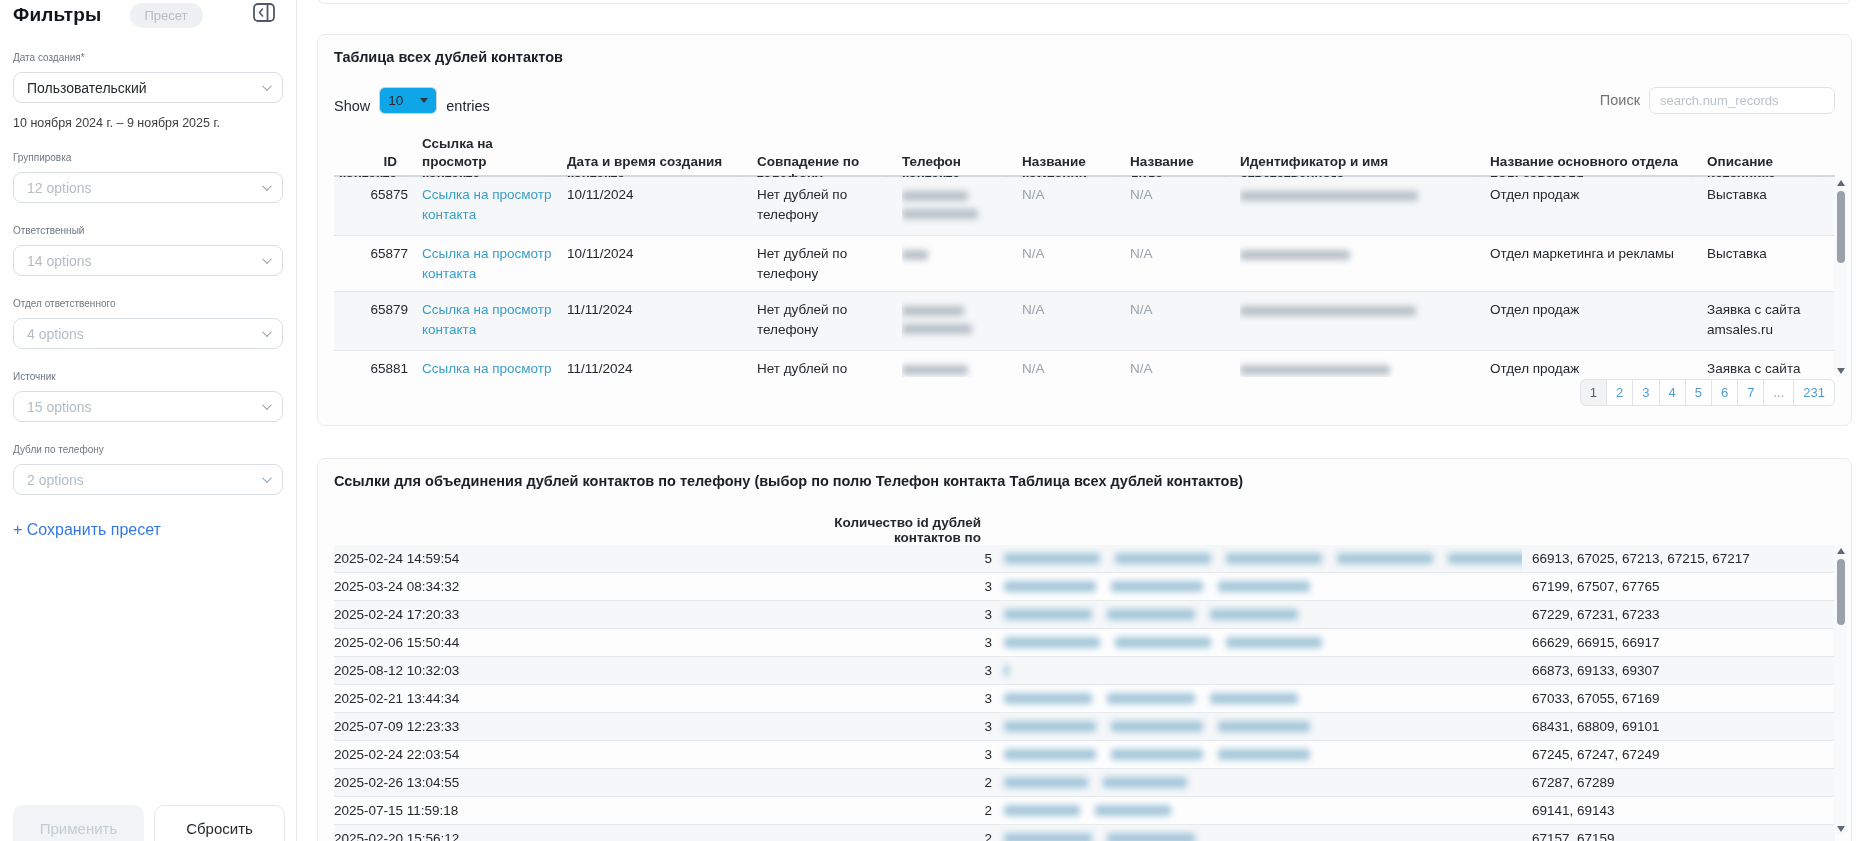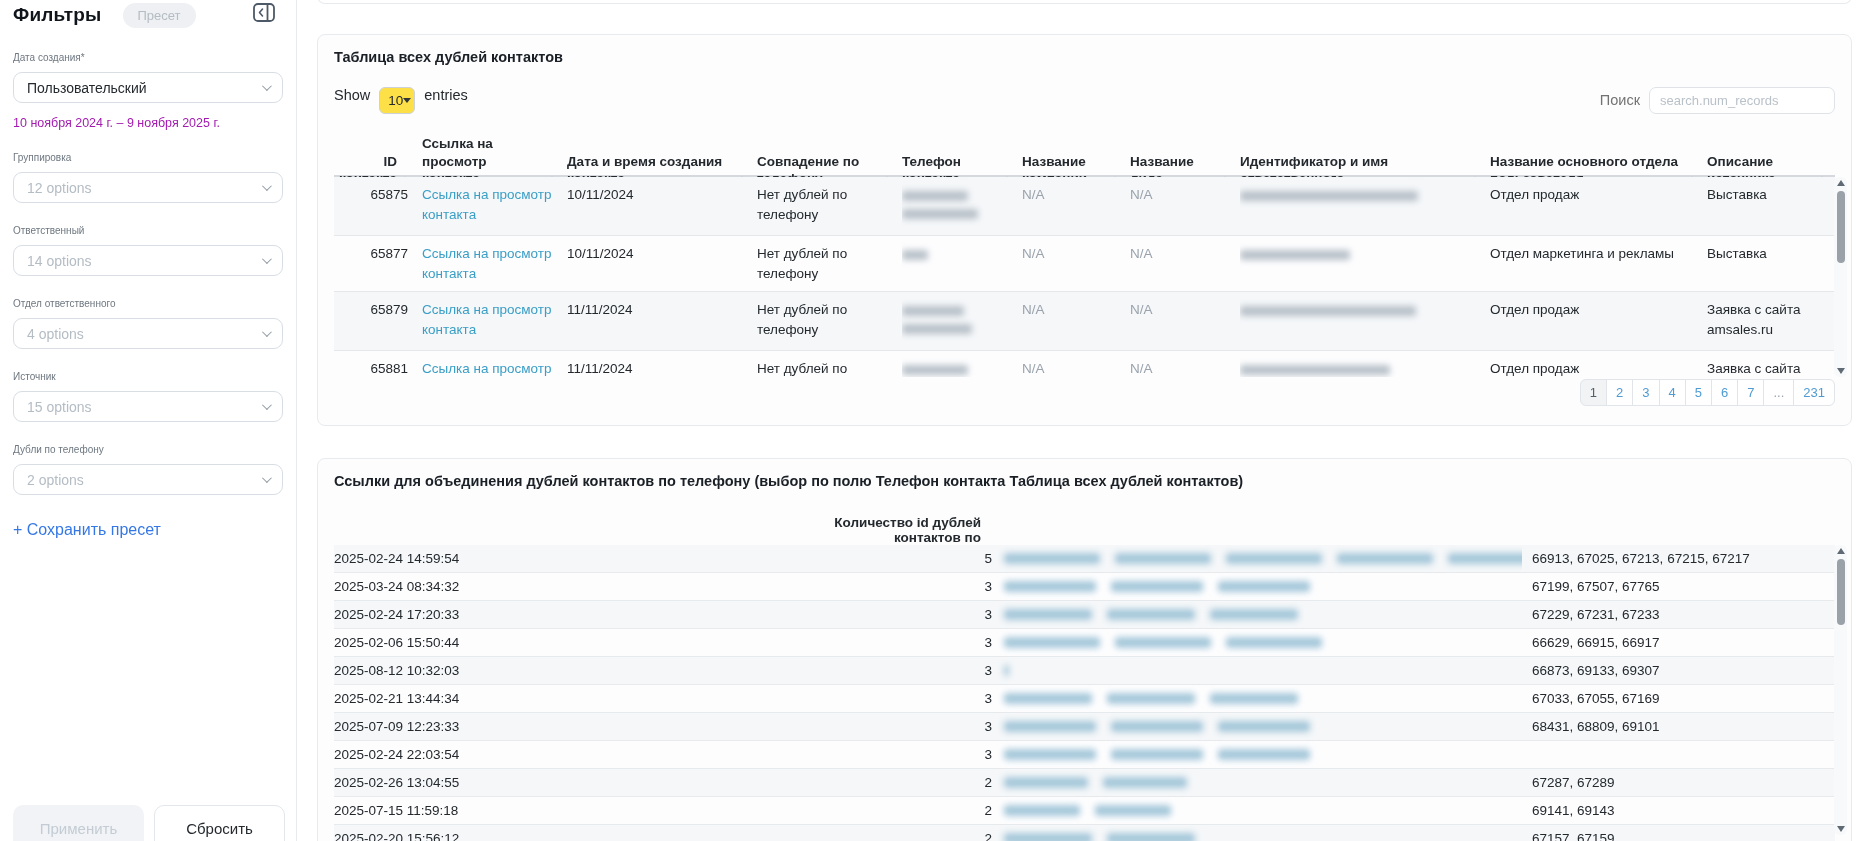--- a/index.html
+++ b/index.html
@@ -2,47 +2,47 @@
 <html style="--link-color: #3a9ec6; --pag-color: #4f9cd3; --save-color: #3578e5;"><head>
 <meta charset="utf-8">
 <style>
   *{box-sizing:border-box;font-family:inherit;margin:0;padding:0}
   html,body{width:1866px;height:841px;overflow:hidden}
   body{position:relative;font-family:"Liberation Sans","DejaVu Sans",sans-serif;background:#ffffff;color:#24292e;
        --link-color:#3a9ec6;--pag-color:#4f9cd3;--save-color:#3578e5}
 
   
   .sidebar{position:absolute;left:0;top:0;width:297px;height:841px;background:#fff;border-right:1px solid #e7ebee;padding:0 13px}
-  .sb-head{display:flex;align-items:center;gap:21px;padding-top:2px;height:28px;position:relative}
+  .sb-head{display:flex;align-items:center;gap:28px;padding-top:2px;height:28px;position:relative}
   .sb-title{font-size:19px;font-weight:700;color:#10151b;letter-spacing:.2px}
   .badge{background:#eef0f3;color:#b4bcc4;font-size:13px;padding:5px 15px;border-radius:15px}
   .collapse-btn{position:absolute;right:6px;top:1px;background:none;border:none;cursor:pointer;padding:2px}
   .fgroup .flabel{margin-top:22px;font-size:10px;color:#6e7780}
   .fgroup:first-child .flabel{margin-top:24px}
   .fselect{margin-top:9px;height:31px;border:1px solid #d9dee4;border-radius:9px;background:#fff;display:flex;align-items:center;justify-content:space-between;padding:0 13px;font-size:14px;color:#b4bcc4;cursor:pointer}
   .fselect.has-value{color:#24292e}
   .chev{width:7px;height:7px;border-right:1.6px solid #939ca6;border-bottom:1.6px solid #939ca6;transform:rotate(45deg) translateY(-2px)}
-  .fhint{margin-top:13px;margin-bottom:7px;font-size:12.5px;color:#a21caf}
+  .fhint{margin-top:13px;margin-bottom:7px;font-size:12.5px;color:#404040}
   .save-preset{display:inline-block;margin-top:26px;font-size:16px;color:var(--save-color);text-decoration:none;cursor:pointer}
   .sb-actions{position:absolute;left:13px;top:805px;display:flex;gap:10px}
   .sb-actions button{width:131px;height:46px;border-radius:10px;font-size:15px;cursor:pointer}
   .btn-apply{background:#f1f3f6;border:none;color:#c3ccd4}
   .btn-reset{background:#fff;border:1px solid #e3e7eb;color:#24292e}
 
   
   .main{position:absolute;left:297px;top:0;width:1569px;height:841px;background:#fff}
   .sliver{position:absolute;left:20px;width:1535px;top:-10px;height:14px;background:#fff;border:1px solid #e8ebee;border-top:none;border-radius:0 0 8px 8px}
   .card{position:absolute;left:20px;width:1535px;background:#fdfdfe;border:1px solid #e8ebee;border-radius:8px}
   .card1{top:34px;height:392px}
   .card2{top:458px;height:420px}
   .card-title{position:absolute;top:14px;left:16px;font-size:14.5px;font-weight:600;color:#1a2026}
 
   .t1-controls{position:absolute;top:50px;left:16px;right:16px;height:30px;display:flex;align-items:center;justify-content:space-between}
-  .show-group{display:flex;align-items:flex-start;gap:9px;font-size:14.5px;color:#24292e}
-  .show-select{width:36px;height:27px;border:1px solid #ccd2d8;border-radius:6px;display:inline-flex;align-items:center;justify-content:space-between;padding:0 8px;font-size:13.5px;color:#24292e;background:#fde047;cursor:pointer}
+  .show-group{display:flex;align-items:flex-end;gap:9px;font-size:14.5px;color:#24292e}
+  .show-select{width:58px;height:27px;border:1px solid #ccd2d8;border-radius:6px;display:inline-flex;align-items:center;justify-content:space-between;padding:0 8px;font-size:13.5px;color:#24292e;background:#0ea5e9;cursor:pointer}
   .caret{width:0;height:0;border-left:4px solid transparent;border-right:4px solid transparent;border-top:5px solid #2f353b}
   .search-group{display:flex;align-items:center;gap:9px}
   .search-label{font-size:14.5px;color:#737373}
   .search-input{width:186px;height:27px;border:1px solid #dfe3e8;border-radius:7px;padding:0 10px;font-size:13px;color:#24292e;outline:none;background:#fff}
   .search-input::placeholder{color:#b9c1c9}
 
   
   .t1-head,.t1-row{display:grid;grid-template-columns:88px 145px 190px 145px 120px 108px 110px 250px 217px 130px}
   .t1-head{position:absolute;top:94px;left:16px;right:16px;height:48px;border-bottom:2px solid #d5d9dd}
   .hcell{display:flex;align-items:flex-end;gap:5px;padding:6px 12px 9px 0;font-size:13.5px;font-weight:700;line-height:1.3;color:#24292e;cursor:pointer}
@@ -473,20 +473,21 @@
         <div class="t2-row">
           <div class="cell2 c2-date">2025-02-24 22:03:54</div>
           <div class="cell2 c2-count">3</div>
           <div class="cell2 c2-links">
             <div class="links-wrap">
               <span class="blur-seg" style="width: 92px;"></span>
               <span class="blur-seg" style="width: 92px;"></span>
               <span class="blur-seg" style="width: 92px;"></span>
             </div>
           </div>
+          <div class="cell2 c2-ids">67245, 67247, 67249</div>
         </div>
         <div class="t2-row stripe">
           <div class="cell2 c2-date">2025-02-26 13:04:55</div>
           <div class="cell2 c2-count">2</div>
           <div class="cell2 c2-links">
             <div class="links-wrap">
               <span class="blur-seg" style="width: 84px;"></span>
               <span class="blur-seg" style="width: 84px;"></span>
             </div>
           </div>

